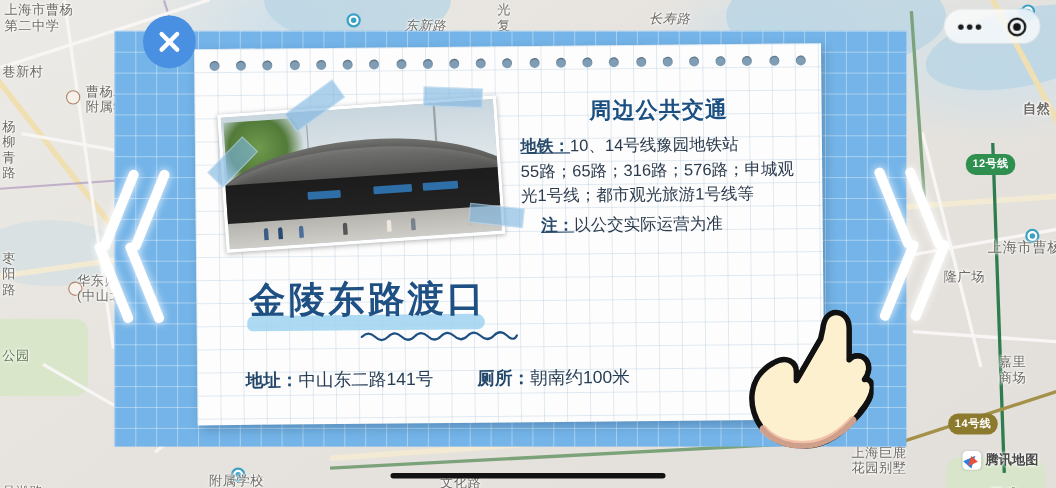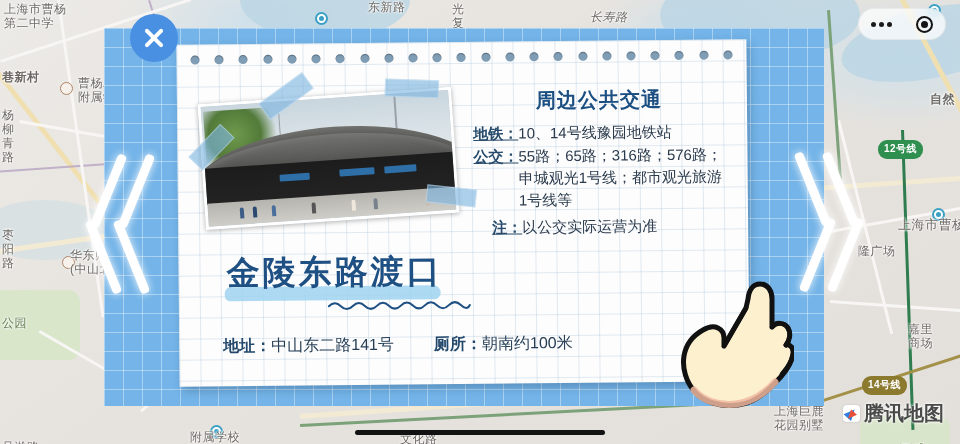--- a/index.html
+++ b/index.html
@@ -375,21 +375,21 @@
   }
   #tencent-logo .compass::after {
     content:""; position:absolute; left:4px; top:6px;
     width:0;height:0;
     border-left:4px solid transparent;
     border-right:4px solid transparent;
     border-top:9px solid #e8503a;
     transform: rotate(42deg);
   }
   #tencent-logo .tname {
-    font-size: 20px; font-weight: bold; color: #4a4a4a;
+    font-size: 12px; font-weight: bold; color: #4a4a4a;
     text-shadow: 0 0 3px #fff, 0 0 3px #fff;
   }
 </style>
 </head>
 <body>
 
 <div id="screen">
 
   <div id="map">
     <div class="mapwater" style="left:240px;top:-40px;width:170px;height:80px;"></div>
@@ -424,26 +424,26 @@
     <div class="poi-dot" style="left:62px;top:256px;"></div>
     <div class="metro-node" style="left:315px;top:12px;"></div>
     <div class="metro-node" style="left:928px;top:4px;"></div>
     <div class="metro-node" style="left:932px;top:208px;"></div>
     <div class="metro-node" style="left:210px;top:425px;"></div>
 
     <div id="map-labels">
         <div class="maplabel " style="left: 4px; top: 2px;">上海市曹杨
 第二中学</div>
         <div class="maplabel " style="left: 296px; top: 28px;">曹杨路</div>
-        <div class="maplabel " style="left: 368px; top: 0;">东新路</div>
+        <div class="maplabel " style="left: 368px; top: 16px; font-style: italic;">东新路</div>
         <div class="maplabel " style="left: 590px; top: 10px; font-style: italic;">长寿路</div>
         <div class="maplabel " style="left: 452px; top: 2px;">光
 复
 路</div>
-        <div class="maplabel " style="left: 2px; top: 70px; font-weight: bold;">巷新村</div>
+        <div class="maplabel " style="left: 2px; top: 58px;">巷新村</div>
         <div class="maplabel " style="left: 78px; top: 76px;">曹杨二中
 附属学校</div>
         <div class="maplabel " style="left: 2px; top: 108px;">杨
 柳
 青
 路</div>
         <div class="maplabel " style="left: 2px; top: 228px;">枣
 阳
 路</div>
         <div class="maplabel " style="left: 70px; top: 248px;">华东师范大学
@@ -557,21 +557,20 @@
     </div>
 
     <div id="transit">
       <div id="transit-title">周边公共交通</div>
       <div id="transit-rows">
           <div class="t-row">
             <span class="t-key">地铁：</span>
             <span class="t-val">10、14号线豫园地铁站</span>
           </div>
           <div class="t-row">
-            <span class="t-key">公交：</span>
             <span class="t-val">55路；65路；316路；576路；申城观光1号线；都市观光旅游1号线等</span>
           </div>
           <div class="t-row note">
             <span class="t-key">注：</span>
             <span class="t-val">以公交实际运营为准</span>
           </div>
         </div>
     </div>
 
     <div id="title-highlight"></div>

